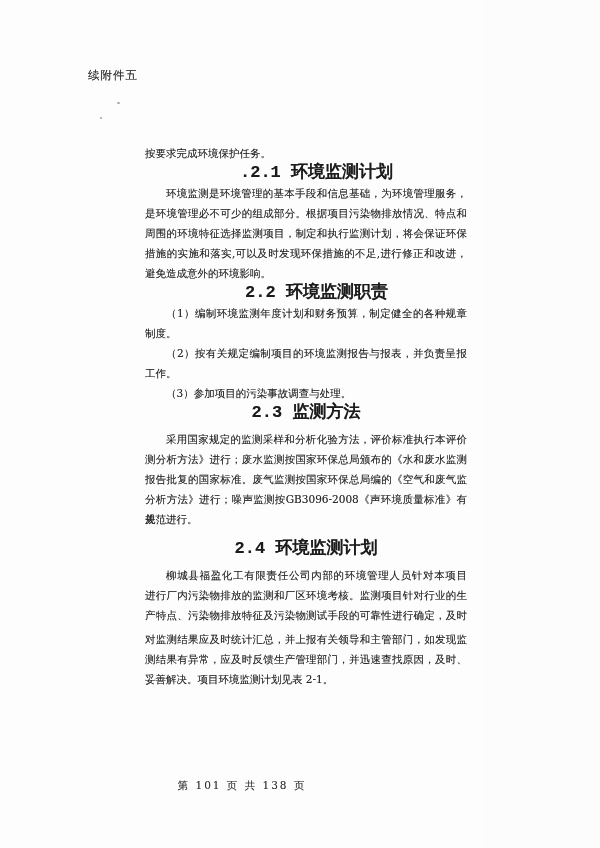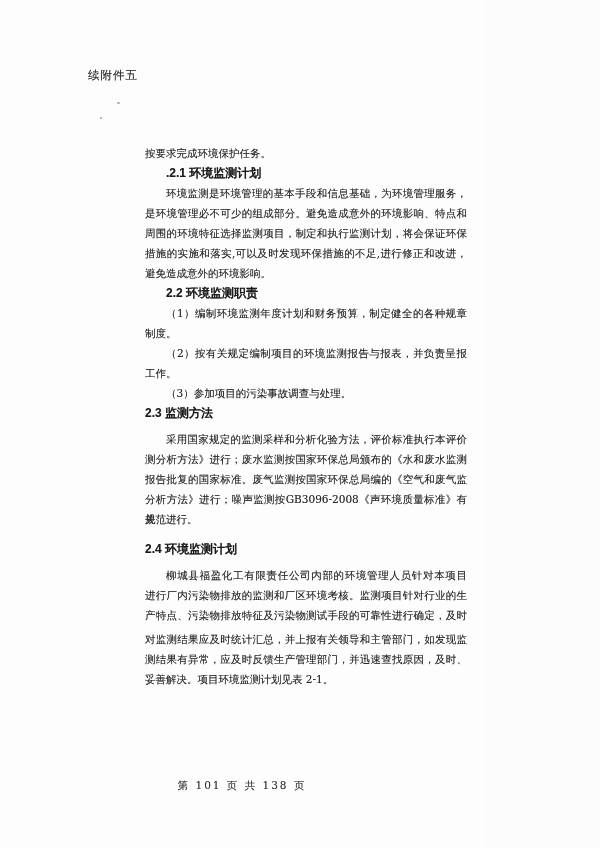--- a/index.html
+++ b/index.html
@@ -44,24 +44,25 @@
     white-space: normal;
   }
   .line.justify {
     text-align: justify;
     text-align-last: justify;
   }
   .line.indent {
     text-indent: 21px;
   }
   .line.heading {
-    font-family: Liberation Sans, sans-serif;
+    font-family: Liberation Mono, monospace;
     font-weight: 700;
-    font-size: 12px;
+    font-size: 17px;
     color: #1b1b1b;
+    text-align: center;
   }
   .footer {
     position: absolute;
     left: 0;
     top: 779px;
     width: 100%;
     text-align: center;
     font-size: 10.5px;
     letter-spacing: 2px;
     color: #333;
@@ -83,21 +84,21 @@
 
   <div class="header-note">续附件五</div>
 
   <span class="speck s1"></span>
   <span class="speck s2"></span>
 
   <div class="doc-body" id="doc-body">
       <div class="line">按要求完成环境保护任务。</div>
       <div class="line heading indent">.2.1 环境监测计划</div>
       <div class="line indent justify">环境监测是环境管理的基本手段和信息基础，为环境管理服务，</div>
-      <div class="line justify">是环境管理必不可少的组成部分。避免造成意外的环境影响、特点和</div>
+      <div class="line justify">是环境管理必不可少的组成部分。根据项目污染物排放情况、特点和</div>
       <div class="line justify">周围的环境特征选择监测项目，制定和执行监测计划，将会保证环保</div>
       <div class="line justify">措施的实施和落实,可以及时发现环保措施的不足,进行修正和改进，</div>
       <div class="line">避免造成意外的环境影响。</div>
       <div class="line heading indent">2.2 环境监测职责</div>
       <div class="line indent justify">（1）编制环境监测年度计划和财务预算，制定健全的各种规章</div>
       <div class="line">制度。</div>
       <div class="line indent justify">（2）按有关规定编制项目的环境监测报告与报表，并负责呈报</div>
       <div class="line">工作。</div>
       <div class="line indent">（3）参加项目的污染事故调查与处理。</div>
       <div class="line heading" style="margin-bottom: 6px;">2.3 监测方法</div>

